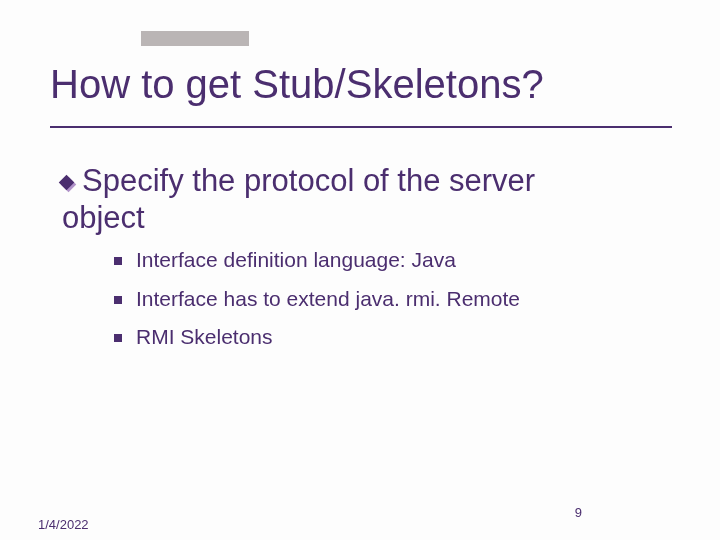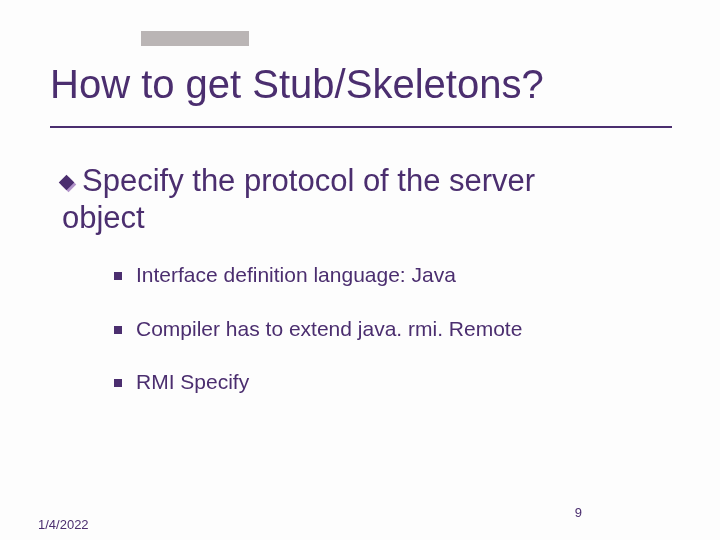--- a/index.html
+++ b/index.html
@@ -86,21 +86,21 @@
     top: -1px;
     left: -1px;
   }
   .level1-text {
     font-size: 31px;
     line-height: 1.2;
     display: inline;
   }
   .level2 {
     margin-left: 52px;
-    margin-top: 25px;
+    margin-top: 10px;
     font-size: 21px;
     line-height: 1.35;
   }
   .square-bullet {
     display: inline-block;
     width: 8px;
     height: 8px;
     background: #4b2e6f;
     margin-right: 14px;
     position: relative;
@@ -135,25 +135,25 @@
 
   <div class="content">
 
     <div class="level1 group1">
       <span class="diamond-bullet"></span><span class="level1-text">Specify the protocol of the server object</span>
     </div>
     <div class="level2">
       <span class="square-bullet"></span><span>Interface definition language: Java</span>
     </div>
     <div class="level2">
-      <span class="square-bullet"></span><span>Compiler has to extend java. rmi. Remote</span>
+      <span class="square-bullet"></span><span>Interface has to extend java. rmi. Remote</span>
     </div>
 
     <div class="level2">
-      <span class="square-bullet"></span><span>RMI Specify</span>
+      <span class="square-bullet"></span><span>RMI Skeletons</span>
     </div>
 
   </div>
 
   <div class="footer-date">1/4/2022</div>
   <div class="footer-page">9</div>
 
 </div>
 
 </body></html>

